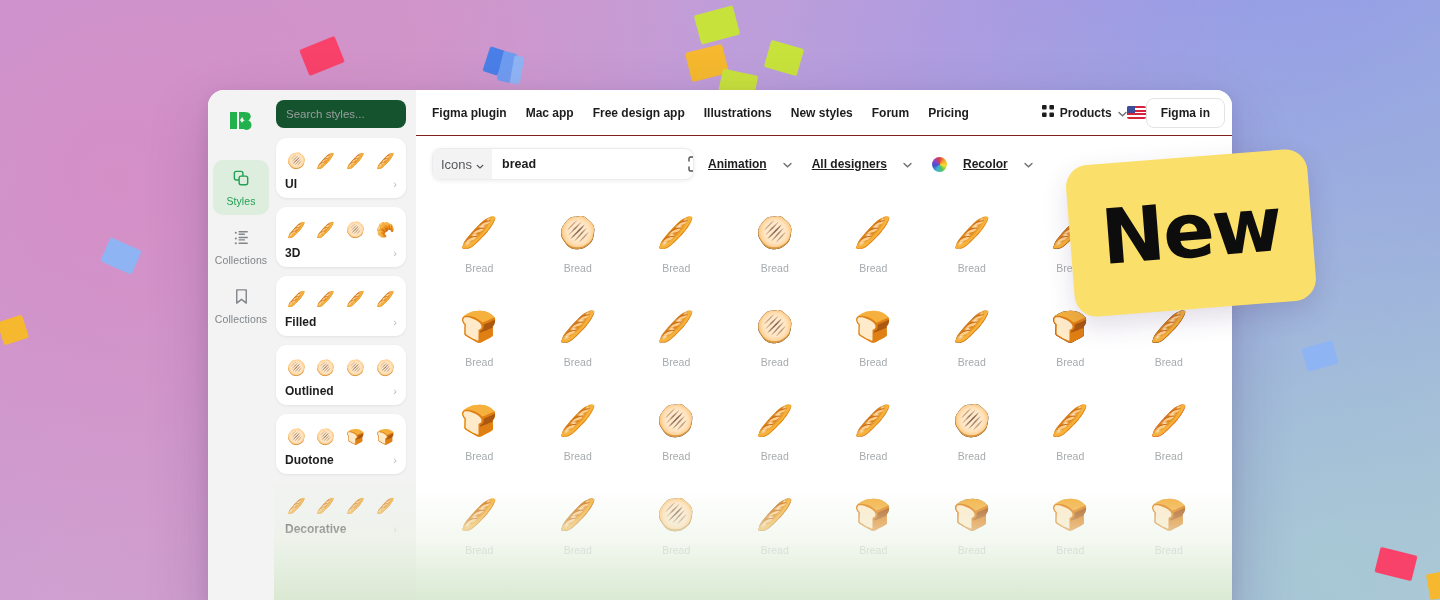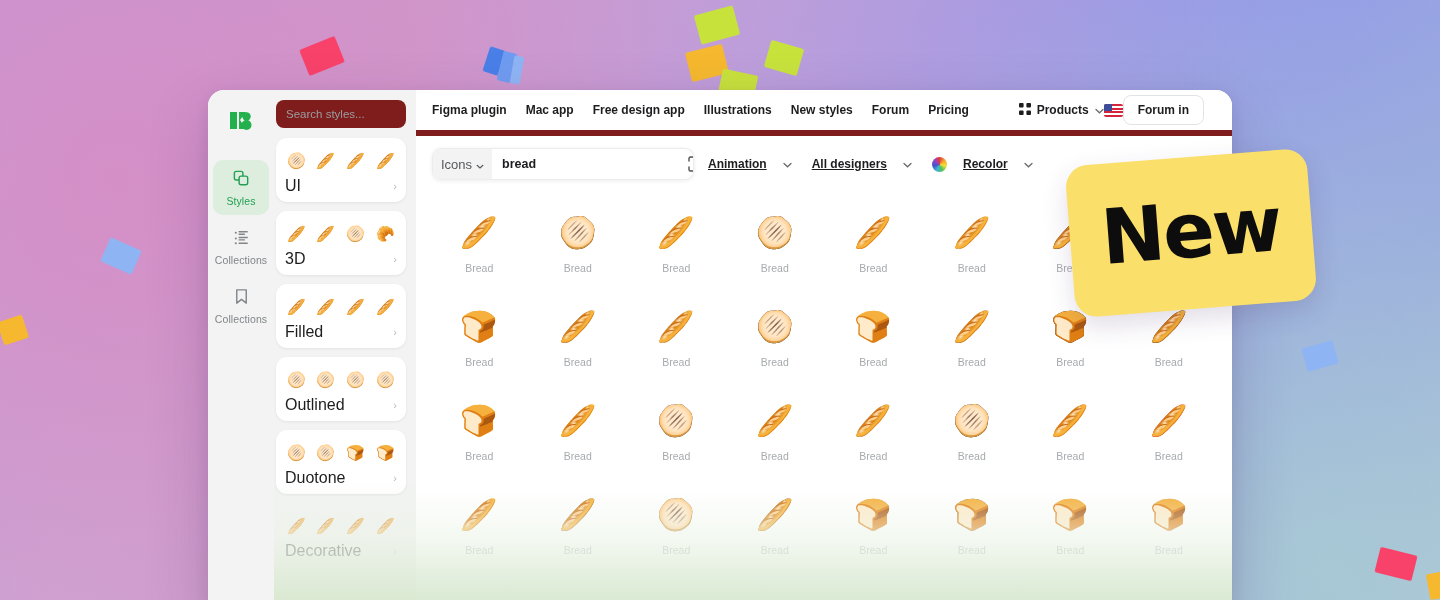--- a/index.html
+++ b/index.html
@@ -72,53 +72,53 @@
   
   .styles-col {
     width: 142px; flex: 0 0 142px;
     background: #f2f3f2;
     padding: 10px 10px 0 2px;
     position: relative;
     overflow: hidden;
   }
   .search-styles {
     height: 28px; border-radius: 8px;
-    background: #7f1d1d;
+    background: #14532d;
     display: flex; align-items: center;
     padding: 0 10px;
     font-size: 11.5px; color: #9a9d9f;
     margin-bottom: 10px;
   }
   .style-card {
     background: #fff;
     border-radius: 11px;
     padding: 9px 9px 7px;
     margin-bottom: 9px;
     box-shadow: 0 1px 3px rgba(20,20,40,.07);
   }
   .style-card.flat { background: transparent; box-shadow: none; }
   .style-icons { display: flex; justify-content: space-between; align-items: center; height: 26px; margin-bottom: 4px; padding: 0 2px; }
   .style-icons span { font-size: 15px; line-height: 1; }
   .style-row { display: flex; align-items: center; justify-content: space-between; }
-  .style-name { font-size: 16px; font-weight: 400; color: #1d1d1f; }
+  .style-name { font-size: 12px; font-weight: 700; color: #1d1d1f; }
   .chev { color: #b7babd; font-size: 11px; }
   .styles-fade {
     position: absolute; left: 0; right: 0; bottom: 0; height: 130px;
     background: linear-gradient(to bottom, rgba(242,243,242,0) 0%, rgba(236,242,232,.72) 45%, rgba(214,231,205,.96) 100%);
     pointer-events: none;
   }
 
   
   .main { flex: 1 1 auto; background: #fff; display: flex; flex-direction: column; position: relative; overflow: hidden; }
 
   .topnav {
     height: 46px; flex: 0 0 46px;
     display: flex; align-items: center;
-    padding: 0 28px 0 16px;
-    border-bottom: 6px solid #7f1d1d;
+    padding: 0 7px 0 16px;
+    border-bottom: 1px solid #7f1d1d;
   }
   .nav-links { display: flex; align-items: center; gap: 19px; }
   .nav-link { font-size: 12px; font-weight: 700; color: #1d1d1f; cursor: pointer; white-space: nowrap; }
   .nav-right { margin-left: auto; display: flex; align-items: center; }
   .products-btn { display: flex; align-items: center; gap: 6px; font-size: 12px; font-weight: 700; color: #1d1d1f; cursor: pointer; }
   .flag {
     width: 19px; height: 13px; border-radius: 2px; overflow: hidden;
     background: linear-gradient(to bottom,
       #d5243c 0 14.3%, #fff 14.3% 28.6%, #d5243c 28.6% 42.9%, #fff 42.9% 57.2%,
       #d5243c 57.2% 71.5%, #fff 71.5% 85.8%, #d5243c 85.8% 100%);
@@ -366,21 +366,21 @@
             </svg>
           </span>
           <span>Products</span>
           <span>
             <svg width="9" height="6" viewBox="0 0 9 6" fill="none" stroke="#6a6d70" stroke-width="1.3" stroke-linecap="round">
                 <path d="M1 1.5 4.5 4.8 8 1.5"></path>
               </svg>
           </span>
         </div>
         <div class="flag"></div>
-        <button class="signin">Forum in</button>
+        <button class="signin">Figma in</button>
       </div>
     </div>
 
     <div class="filterbar">
       <div class="searchbox">
         <div class="sb-type">
           <span>Icons</span>
           <span>
             <svg width="8" height="5" viewBox="0 0 9 6" fill="none" stroke="#55585b" stroke-width="1.3" stroke-linecap="round">
                 <path d="M1 1.5 4.5 4.8 8 1.5"></path>

